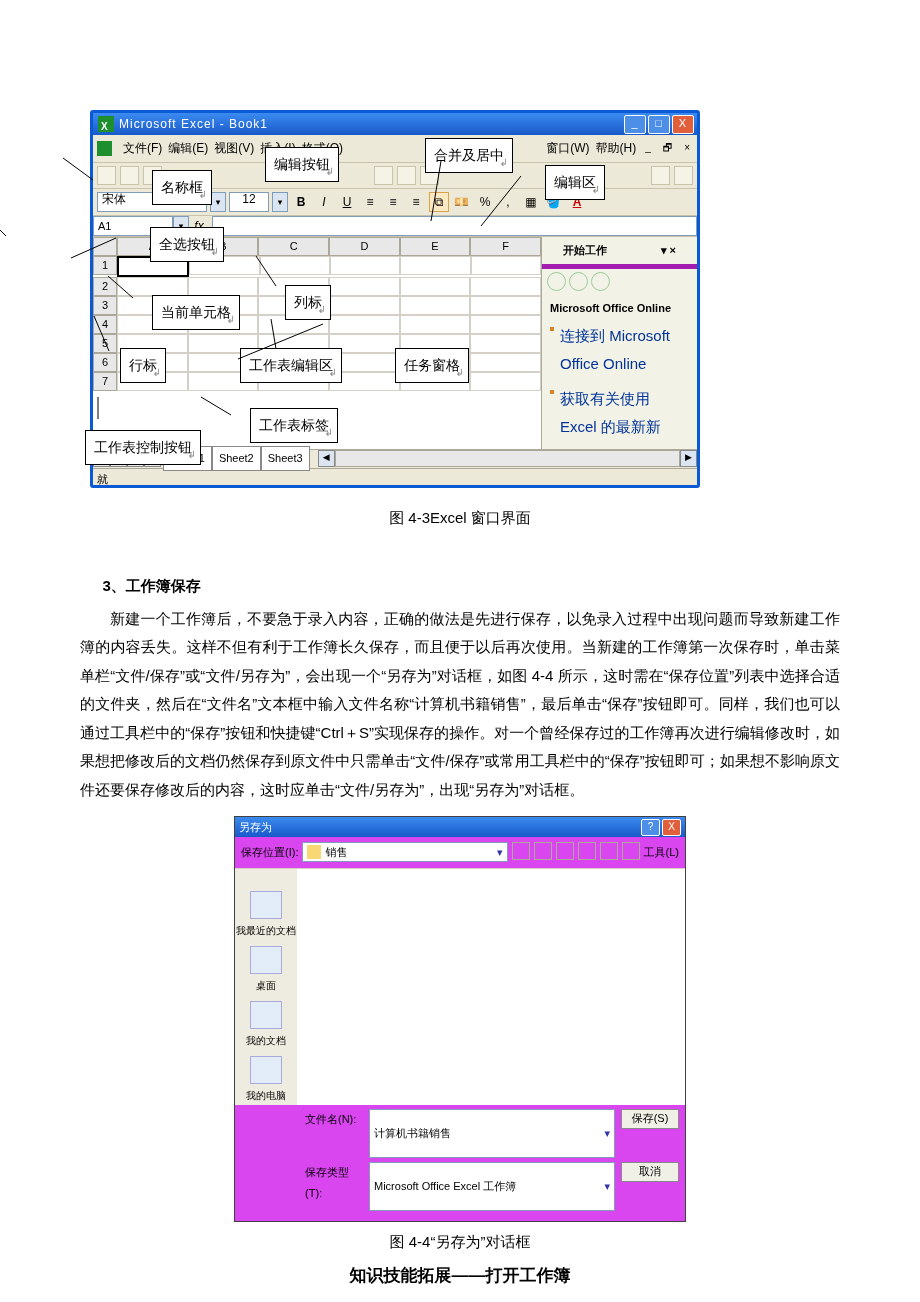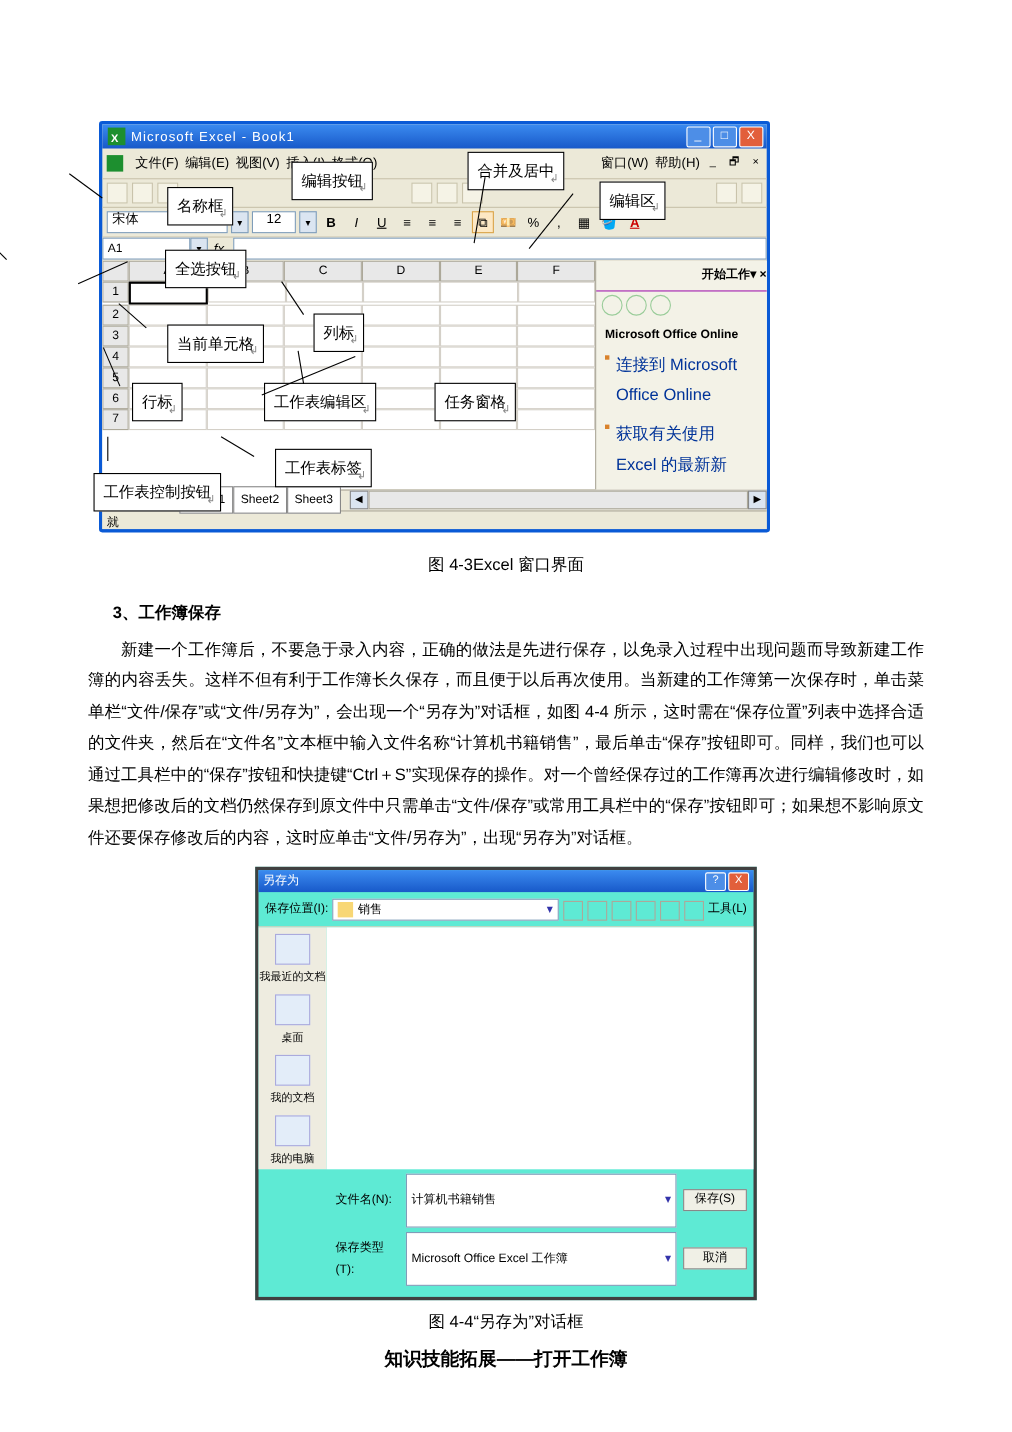--- a/index.html
+++ b/index.html
@@ -32,59 +32,59 @@
   .gridwrap{display:flex;background:#fff}
   .gridmain{flex:1;overflow:hidden}
   .colhdr{display:flex;background:#e8e8e8}
   .cornersel{width:22px;height:17px;border:1px solid #aca899;background:#e8e8e8}
   .ch{flex:1;height:17px;border:1px solid #aca899;text-align:center;font-size:11px;line-height:17px;background:#e8e8e8}
   .grow{display:flex}
   .rh{width:22px;height:17px;border:1px solid #aca899;background:#e8e8e8;text-align:center;font-size:11px;line-height:17px}
   .cell{flex:1;height:17px;border:1px solid #d4d0c8}
   .cell.active{border:2px solid #000}
   .taskpane{width:155px;border-left:1px solid #aca899;background:#f3f2e7;font-size:11px}
-  .tphdr{padding:3px 0;font-weight:bold;display:flex;align-items:center;justify-content:flex-end;border-bottom:1px solid #a21caf}
+  .tphdr{padding:3px 21px;font-weight:bold;display:flex;align-items:center;justify-content:space-between;border-bottom:5px solid #a21caf}
   .tpnav{display:flex;gap:3px;padding:3px 5px}
   .tpnav .nb{width:17px;height:17px;border-radius:50%;border:1px solid #9c9}
   .tpbody{padding:4px 8px}
   .tplink{color:#003399;font-size:15px;display:block;padding:3px 0 3px 10px;position:relative}
   .tplink::before{content:"";position:absolute;left:0;top:8px;width:4px;height:4px;background:#d9822b}
   .tabs{display:flex;align-items:center;height:18px;background:#ece9d8;border-top:1px solid #aca899}
   .tabs .nav{display:flex}
   .tabs .nb{width:15px;height:15px;border:1px solid #888;background:#e8e8e8;font-size:9px;text-align:center;line-height:13px}
   .stabs{display:flex;font-size:11px;margin-left:2px}
   .stab{padding:1px 6px;border:1px solid #888;background:#fff}
   .hscroll{flex:1;display:flex;align-items:center;margin-left:8px}
   .sarrow{width:15px;height:15px;border:1px solid #888;background:#dbe5f1;font-size:9px;text-align:center;line-height:13px}
   .strack{flex:1;height:15px;background:#e8e8e8;border:1px solid #aca899}
   .status{height:16px;background:#ece9d8;font-size:11px;padding:0 4px;border-top:1px solid #aca899}
   
   .callout{position:absolute;background:#fff;border:1px solid #000;padding:3px 8px;font-size:14px;white-space:nowrap}
   .callout::after{content:"↲";position:absolute;right:4px;bottom:0;font-size:10px;color:#888}
   .callout svg{position:absolute;overflow:visible}
   
-  .figcap{text-align:center;margin:16px 0 16px;font-size:15px}
+  .figcap{text-align:center;margin:16px 0 40px;font-size:15px}
   .sec-head{font-weight:bold;margin:8px 0 4px;text-indent:1.5em}
   .para{text-indent:2em;text-align:justify}
   
-  .saveas{width:450px;margin:12px auto 0;border:3px solid #404040;background:#5eead4;font-size:11px}
+  .saveas{width:450px;margin:12px auto 0;border:1px solid #404040;background:#d946ef;font-size:11px}
   .sabar{height:20px;background:linear-gradient(#3b8bf0,#1859c9);color:#fff;display:flex;align-items:center;padding:0 4px;justify-content:space-between}
   .sabtns{display:flex;gap:2px}
   .sabtn{width:17px;height:15px;border:1px solid #fff;border-radius:2px;text-align:center;font-size:10px;line-height:13px}
   .sabtn.h{background:#4d8ee7}.sabtn.x{background:#e25f3b}
-  .sarow1{display:flex;align-items:flex-end;gap:4px;padding:5px 6px;border-bottom:1px solid #d6d2bd}
+  .sarow1{display:flex;align-items:flex-start;gap:4px;padding:5px 6px;border-bottom:1px solid #d6d2bd}
   .safield{height:18px;border:1px solid #7f9db9;background:#fff;display:flex;align-items:center;padding:0 4px}
   .said{width:16px;height:16px;border:1px solid #aca899}
   .sabody{display:flex;min-height:175px}
-  .places{width:62px;background:#eeece0;display:flex;flex-direction:column;align-items:center;gap:6px;padding-top:6px}
+  .places{width:62px;background:#eeece0;display:flex;flex-direction:column;align-items:center;gap:6px;padding-top:22px}
   .place{display:flex;flex-direction:column;align-items:center;gap:2px;font-size:10px}
   .pic{width:30px;height:26px;border:1px solid #aad;background:#e3edf9}
   .filesarea{flex:1;background:#fff}
   .safooter{padding:4px 6px 6px 70px}
-  .sfrow{display:flex;align-items:center;gap:6px;margin-bottom:4px}
+  .sfrow{display:flex;gap:6px;margin-bottom:4px}
   .sflab{width:58px;font-size:11px}
   .sfinput{flex:1;height:17px;border:1px solid #7f9db9;background:#fff;padding:15px 4px;font-size:11px;line-height:17px;display:flex;align-items:center;justify-content:space-between}
   .sfbtn{width:56px;height:18px;border:1px solid #888;background:#f0f0e6;font-size:11px;text-align:center;line-height:16px}
   .expand{text-align:center;font-weight:bold;font-size:17px;margin-top:4px}
 </style>
 </head>
 <body>
 
 <div class="page">
 

